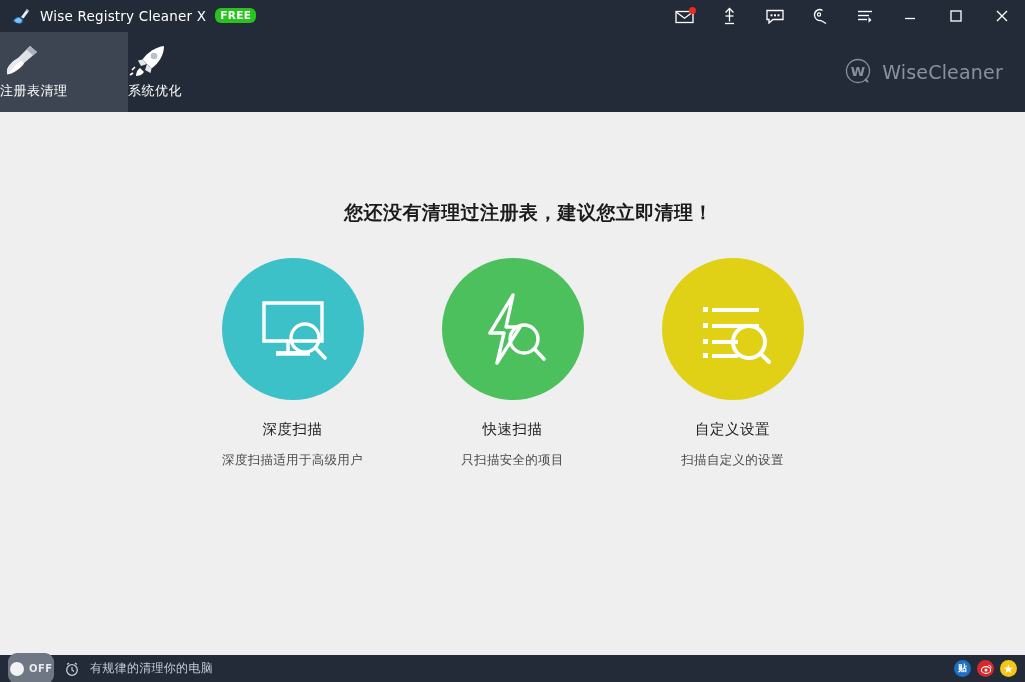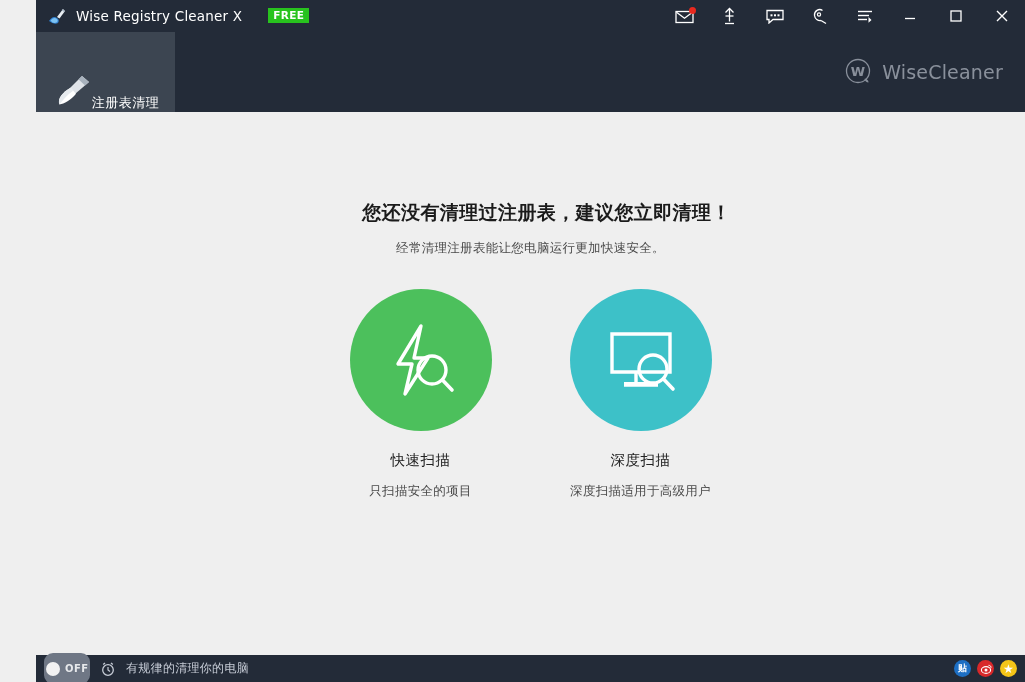--- a/index.html
+++ b/index.html
@@ -8,21 +8,20 @@
     width: 1025px; height: 682px;
     overflow: hidden;
     font-family: "DejaVu Sans", "Liberation Sans", sans-serif;
     background: #efefef;
   }
   .app {
     position: relative;
     width: 1025px; height: 682px;
     display: flex; flex-direction: column;
     background: #efefef;
-    padding-left: 36px;
   }
 
   
   .titlebar {
     height: 32px;
     background: #232b38;
     display: flex; align-items: center;
     flex: 0 0 32px;
     position: relative;
   }
@@ -31,27 +30,27 @@
     margin-left: 10px; margin-right: 8px;
     position: relative; flex: 0 0 auto;
   }
   .tb-title {
     color: #ffffff;
     font-size: 13.5px;
     letter-spacing: .2px;
     white-space: nowrap;
   }
   .badge-free {
-    margin-left: 26px;
+    margin-left: 9px;
     background: #28c31e;
     color: #ffffff;
     font-size: 10.5px;
     font-weight: bold;
     padding: 1px 5px 2px 5px;
-    border-radius: 0;
+    border-radius: 6px;
     letter-spacing: .3px;
     position: relative; top: -1px;
   }
   .tb-spacer { flex: 1 1 auto; }
   .tb-icons { display: flex; align-items: center; height: 32px; }
   .tb-btn {
     width: 45px; height: 32px;
     display: flex; align-items: center; justify-content: center;
     position: relative;
     cursor: default;
@@ -68,23 +67,23 @@
 
   
   .navbar {
     height: 80px;
     background: #232b38;
     display: flex; align-items: stretch;
     flex: 0 0 80px;
     position: relative;
   }
   .navtab {
-    width: 139px;
-    display: flex; flex-direction: row;
-    align-items: flex-end; justify-content: center;
+    width: 128px;
+    display: flex; flex-direction: column;
+    align-items: flex-start; justify-content: center;
     cursor: default;
     position: relative;
   }
   .navtab.active { background: #3c4551; }
   .navtab .nav-ico {
     height: 34px;
     display: flex; align-items: flex-end; justify-content: center;
     margin-bottom: 4px;
   }
   .navtab .nav-label {
@@ -304,65 +303,95 @@
         <svg width="40" height="34" viewBox="0 0 40 34">
           <path d="M30 2 L37 8 L23 20 L18 14 Z" fill="#dfe3e8"></path>
           <path d="M30 2 L37 8 L33 11.5 L26.5 5.3 Z" fill="#a8b2bd"></path>
           <path d="M18.5 13.8 L24 19.8 C19 26 12 30 7.5 30.5 C5 25 11 18 18.5 13.8 Z" fill="#ffffff"></path>
           <path d="M18.5 13.8 L21.2 16.8 C15 21 10.5 26.5 7.5 30.5 C5 25 11 18 18.5 13.8 Z" fill="#e6eaee"></path>
         </svg>
       </div>
       <div class="nav-label">注册表清理</div>
     </div>
 
+    <div class="navtab">
+      <div class="nav-ico">
+        <svg width="40" height="34" viewBox="0 0 40 34">
+          <path d="M36 2 C28 3 20 8 14.5 15.5 L19 20 L23.5 24.5 C31 19 36 11 36 2 Z" fill="#ffffff"></path>
+          <circle cx="26" cy="12" r="3.3" fill="#b9c2cc"></circle>
+          <path d="M14.5 15.5 L10 16.5 L13 22 L19 20 Z" fill="#e3e7eb"></path>
+          <path d="M23.5 24.5 L22.5 29 L17 26 L19 20 Z" fill="#e3e7eb"></path>
+          <path d="M12 24 C9 26 8 29.5 8 32 C10.5 32 14 31 16 28 Z" fill="#ffffff"></path>
+          <path d="M7 23 L4 26 M5 29 L2 31" stroke="#ffffff" stroke-width="1.6"></path>
+        </svg>
+      </div>
+      <div class="nav-label">系统优化</div>
+    </div>
 
 
     <div class="brand">
       <svg width="30" height="30" viewBox="0 0 30 30">
         <circle cx="14" cy="14" r="11.5" fill="none" stroke="#c8ced8" stroke-width="1.3"></circle>
         <path d="M21 21.5 C23 22 24.5 23.5 24.5 25.5 C22.5 25.5 21 24 20.5 22.3 Z" fill="#c8ced8"></path>
         <text x="14" y="19" font-size="13" font-weight="bold" fill="#c8ced8" text-anchor="middle" font-family="DejaVu Sans, sans-serif">W</text>
       </svg>
       <span class="brand-text">WiseCleaner</span>
     </div>
   </div>
 
   <div class="content">
 
     <div class="headline">您还没有清理过注册表，建议您立即清理！</div>
-    <div class="subline">经常清理注册表能让您电脑运行更加快速安全。</div>
 
     <div class="actions">
-
-      <div class="action">
-        <div class="circle green">
-          <svg width="92" height="92" viewBox="0 0 92 92">
-            <path d="M46 12 L23 50 L37 50 L30 80 L53 44 L39 44 Z" fill="none" stroke="#ffffff" stroke-width="3.4" stroke-linejoin="round"></path>
-            <circle cx="57" cy="56" r="14" fill="none" stroke="#ffffff" stroke-width="3.4"></circle>
-            <path d="M67.5 66 L77 76" stroke="#ffffff" stroke-width="3.6" stroke-linecap="round"></path>
-          </svg>
-        </div>
-        <div class="action-title">快速扫描</div>
-        <div class="action-desc">只扫描安全的项目</div>
-      </div>
 
       <div class="action">
         <div class="circle teal">
           <svg width="92" height="92" viewBox="0 0 92 92">
             <path d="M17 20 H75 V58 H17 Z" fill="none" stroke="#ffffff" stroke-width="3.4"></path>
             <path d="M41 58 V68 M29 71 H63" stroke="#ffffff" stroke-width="3.4"></path>
             <rect x="29" y="68" width="34" height="4" fill="#ffffff"></rect>
             <circle cx="58" cy="55" r="14" fill="none" stroke="#ffffff" stroke-width="3.4"></circle>
             <path d="M68.5 65 L78 75" stroke="#ffffff" stroke-width="3.6" stroke-linecap="round"></path>
           </svg>
         </div>
         <div class="action-title">深度扫描</div>
         <div class="action-desc">深度扫描适用于高级用户</div>
       </div>
 
+      <div class="action">
+        <div class="circle green">
+          <svg width="92" height="92" viewBox="0 0 92 92">
+            <path d="M46 12 L23 50 L37 50 L30 80 L53 44 L39 44 Z" fill="none" stroke="#ffffff" stroke-width="3.4" stroke-linejoin="round"></path>
+            <circle cx="57" cy="56" r="14" fill="none" stroke="#ffffff" stroke-width="3.4"></circle>
+            <path d="M67.5 66 L77 76" stroke="#ffffff" stroke-width="3.6" stroke-linecap="round"></path>
+          </svg>
+        </div>
+        <div class="action-title">快速扫描</div>
+        <div class="action-desc">只扫描安全的项目</div>
+      </div>
+
+      <div class="action">
+        <div class="circle yellow">
+          <svg width="92" height="92" viewBox="0 0 92 92">
+            <rect x="16" y="24" width="5" height="5" fill="#ffffff"></rect>
+            <rect x="25" y="25" width="47" height="4" fill="#ffffff"></rect>
+            <rect x="16" y="40" width="5" height="5" fill="#ffffff"></rect>
+            <rect x="25" y="41" width="47" height="4" fill="#ffffff"></rect>
+            <rect x="16" y="56" width="5" height="5" fill="#ffffff"></rect>
+            <rect x="25" y="57" width="26" height="4" fill="#ffffff"></rect>
+            <rect x="16" y="70" width="5" height="5" fill="#ffffff"></rect>
+            <rect x="25" y="71" width="26" height="4" fill="#ffffff"></rect>
+            <circle cx="62" cy="59" r="16" fill="none" stroke="#ffffff" stroke-width="4"></circle>
+            <path d="M73.5 70.5 L82 79" stroke="#ffffff" stroke-width="4" stroke-linecap="round"></path>
+          </svg>
+        </div>
+        <div class="action-title">自定义设置</div>
+        <div class="action-desc">扫描自定义的设置</div>
+      </div>
 
     </div>
 
   </div>
 
   <div class="statusbar">
 
     <div class="toggle">
       <div class="knob"></div>
       <div class="tlabel">OFF</div>

